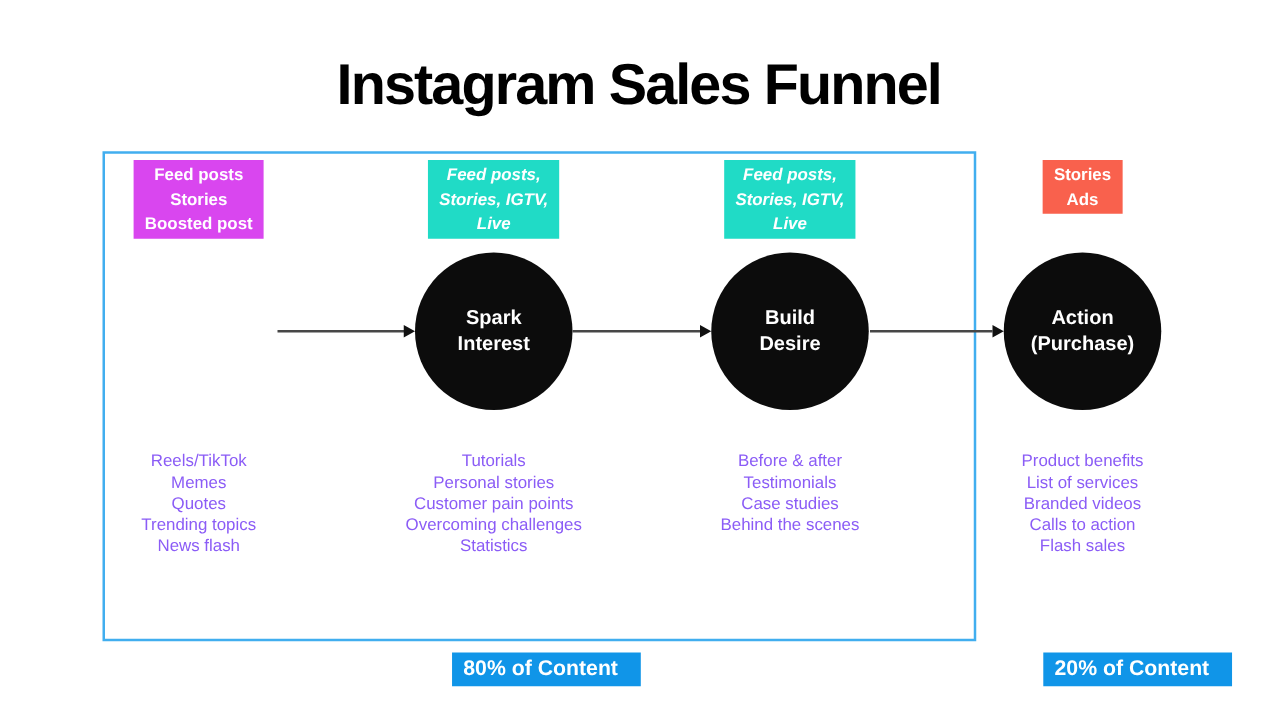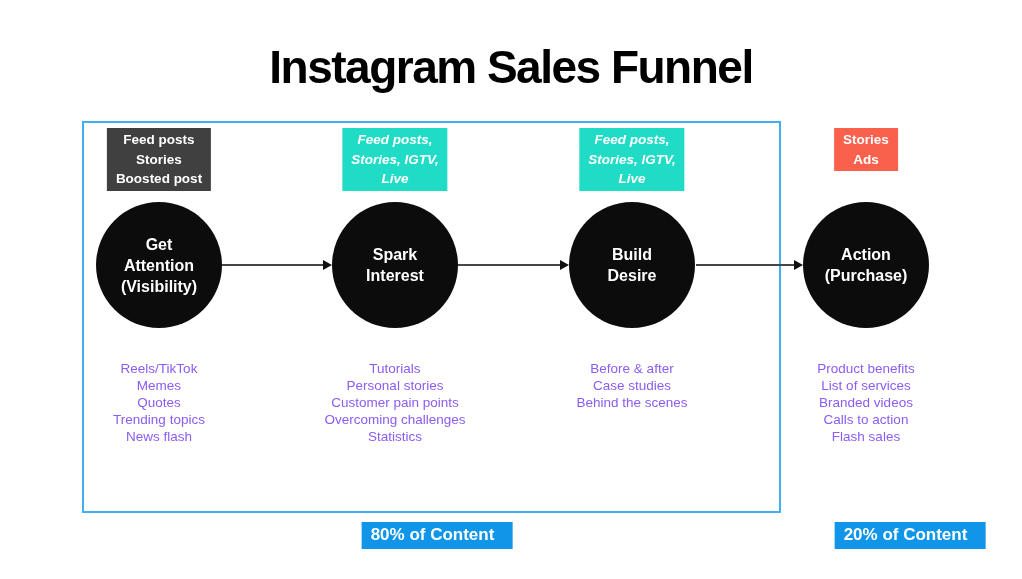--- a/index.html
+++ b/index.html
@@ -40,21 +40,21 @@
     top: 128px;
     transform: translateX(-50%);
     color: #ffffff;
     font-weight: bold;
     font-size: 13.5px;
     line-height: 19.5px;
     text-align: center;
     padding: 2px 9px;
     white-space: nowrap;
   }
-  .tag.green { background: #404040; }
+  .tag.green { background: #d946ef; }
   .tag.teal  { background: #20dbc6; font-style: italic; }
   .tag.coral { background: #f9614d; }
   .circle {
     position: absolute;
     top: 202px;
     width: 126px;
     height: 126px;
     transform: translateX(-50%);
     border-radius: 50%;
     background: #0c0c0c;
@@ -124,25 +124,20 @@
 
   <div class="title">Instagram Sales Funnel</div>
 
   <div class="frame"></div>
 
   <div class="tag green s1">
     <div>Feed posts</div>
     <div>Stories</div>
     <div>Boosted post</div>
   </div>
-  <div class="circle s1">
-    <div>Get</div>
-    <div>Attention</div>
-    <div>(Visibility)</div>
-  </div>
   <div class="items s1">
     <div>Reels/TikTok</div>
     <div>Memes</div>
     <div>Quotes</div>
     <div>Trending topics</div>
     <div>News flash</div>
   </div>
 
   <div class="arrow-line a1l"></div>
   <div class="arrow-head a1h"></div>
@@ -171,20 +166,21 @@
     <div>Feed posts,</div>
     <div>Stories, IGTV,</div>
     <div>Live</div>
   </div>
   <div class="circle s3">
     <div>Build</div>
     <div>Desire</div>
   </div>
   <div class="items s3">
     <div>Before &amp; after</div>
+    <div>Testimonials</div>
     <div>Case studies</div>
     <div>Behind the scenes</div>
   </div>
 
   <div class="arrow-line a3l"></div>
   <div class="arrow-head a3h"></div>
 
   <div class="tag coral s4">
     <div>Stories</div>
     <div>Ads</div>

